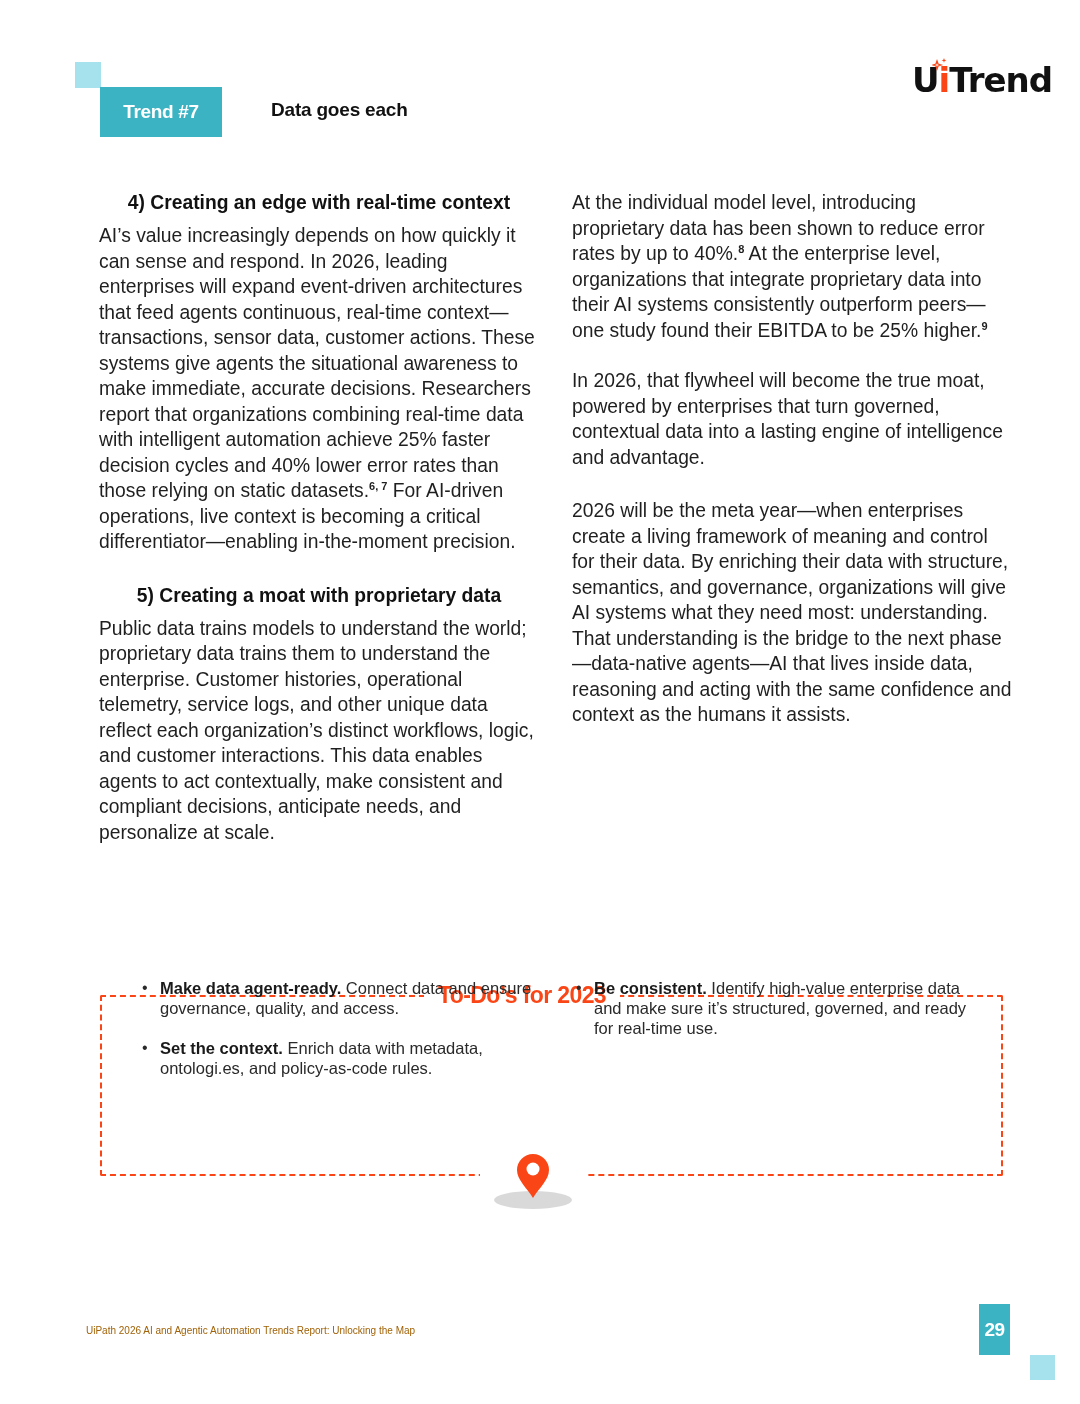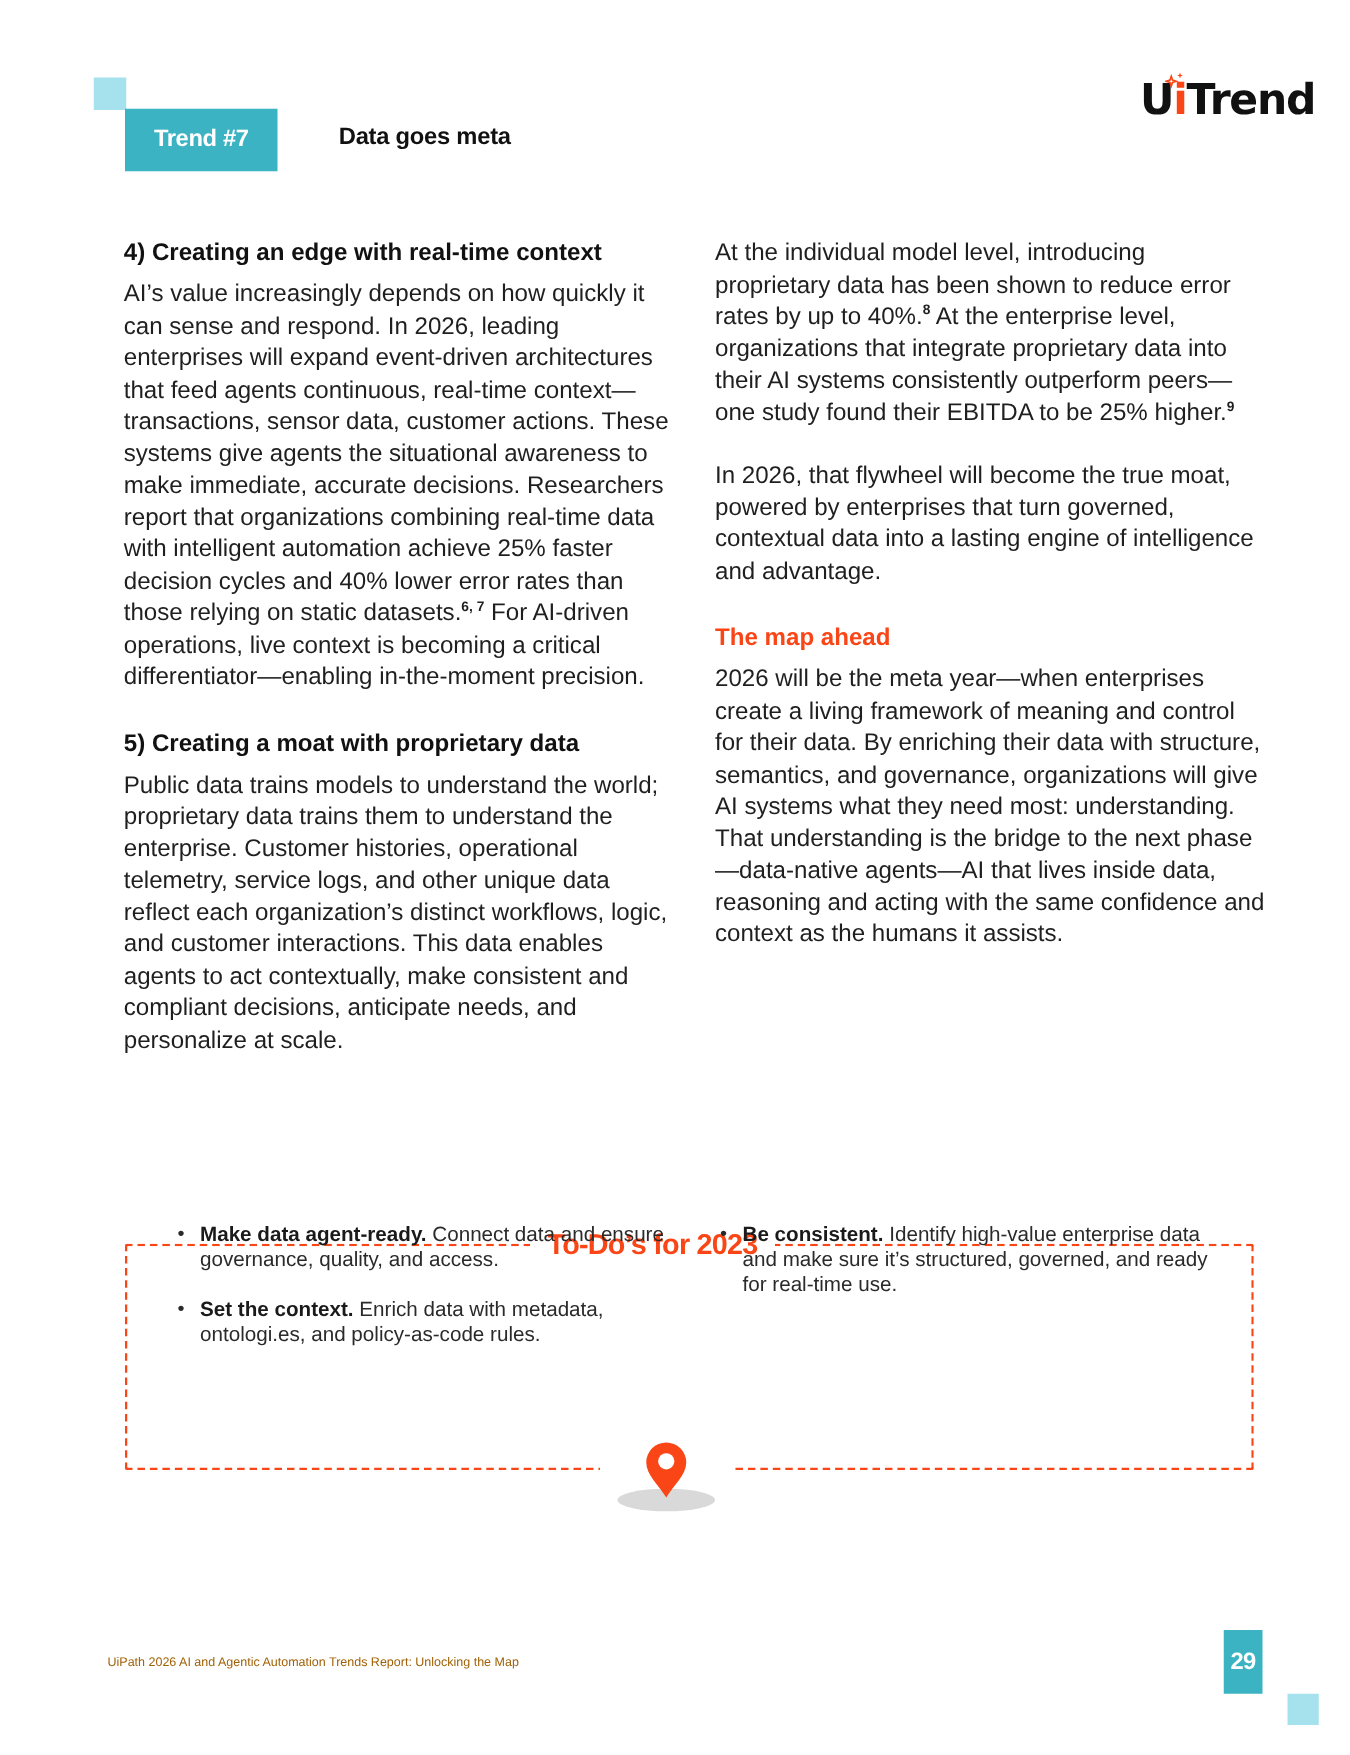--- a/index.html
+++ b/index.html
@@ -6,21 +6,21 @@
   body { width:1080px; height:1404px; position:relative; overflow:hidden; font-family:"Liberation Sans", sans-serif; color:#1a1a1a; }
   .sq-light { position:absolute; background:#a6e1ee; }
   .trend-tag { position:absolute; left:100px; top:87px; width:122px; height:50px; background:#3bb3c3; color:#ffffff; font-weight:700; font-size:19px; display:flex; align-items:center; justify-content:center; letter-spacing:-0.3px; }
   .trend-title { position:absolute; left:271px; top:99px; font-weight:700; font-size:19px; color:#111111; letter-spacing:-0.2px; }
   .logo { position:absolute; left:912px; top:60px; height:40px; font-family:"DejaVu Sans", sans-serif; font-weight:700; font-size:34px; color:#111; letter-spacing:-1px; }
   .logo .i-part { color:#fa4616; position:relative; }
   .sparkle { position:absolute; left:932px; top:57px; }
   .col { position:absolute; top:190px; width:440px; font-size:19.3px; line-height:25.5px; color:#1f1f1f; }
   .col.left { left:99px; }
   .col.right { left:572px; width:440px; }
-  .col h3 { margin:0 0 7px 0; font-size:19.3px; line-height:26px; font-weight:700; color:#111; }
+  .col h3 { margin:0 0 7px 0; font-size:19.3px; line-height:26px; font-weight:700; color:#111;text-align:center; }
   .col p { margin:0; }
   .col .gap { height:25px; }
   .col .sec-gap { height:28px; }
   .orange-head { color:#fa4616 !important; }
   sup { font-size:11px; font-weight:700; line-height:0; vertical-align:super; }
   .todo-box { position:absolute; left:100px; top:995px; width:903px; height:181px; border:2px dashed #fa4616; border-radius:2px; box-sizing:border-box; }
   .todo-title { position:absolute; left:424px; top:980px; padding:0 14px; background:#fff; font-weight:700; font-size:23px; color:#fa4616; letter-spacing:-0.6px; line-height:30px; }
   .pin-gap { position:absolute; left:480px; top:1168px; width:108px; height:14px; background:#fff; }
   .todo-col { position:absolute; top:978px; font-size:16.5px; line-height:20px; color:#2a2a2a; }
   .todo-col.left { left:142px; width:390px; }
@@ -33,42 +33,41 @@
   .footer-text { position:absolute; left:86px; top:1325px; font-size:10px; color:#a16207; }
   .page-num { position:absolute; left:979px; top:1304px; width:31px; height:51px; background:#3bb3c3; color:#fff; font-weight:700; font-size:19px; display:flex; align-items:center; justify-content:center; letter-spacing:-0.5px; }
 </style>
 </head>
 <body>
 
 <div class="sq-light" style="left:75px; top:62px; width:26px; height:26px;"></div>
 <div class="trend-tag">
     <span>Trend #7</span>
   </div>
-<div class="trend-title">Data goes meta</div>
+<div class="trend-title">Data goes each</div>
 
 <div class="logo"><span>U</span><span class="i-part">i</span><span>Trend</span></div>
 <svg class="sparkle" width="16" height="16" viewBox="0 0 16 16">
   <path d="M5 4 L6 7 L9 8 L6 9 L5 12 L4 9 L1 8 L4 7 Z" fill="none" stroke="#fa4616" stroke-width="1.3"></path>
   <path d="M12 1 L12.6 2.8 L14.4 3.4 L12.6 4 L12 5.8 L11.4 4 L9.6 3.4 L11.4 2.8 Z" fill="#fa4616"></path>
 </svg>
 
 <div class="col left">
   <h3>4) Creating an edge with real-time context</h3>
   <p><span>AI’s value increasingly depends on how quickly it can sense and respond. In 2026, leading enterprises will expand event-driven architectures that feed agents continuous, real-time context—transactions, sensor data, customer actions. These systems give agents the situational awareness to make immediate, accurate decisions. Researchers report that organizations combining real-time data with intelligent automation achieve 25% faster decision cycles and 40% lower error rates than those relying on static datasets.</span><sup>6, 7</sup><span> For AI-driven operations, live context is becoming a critical differentiator—enabling in-the-moment precision.</span></p>
   <div class="sec-gap"></div>
   <h3>5) Creating a moat with proprietary data</h3>
   <p>Public data trains models to understand the world; proprietary data trains them to understand the enterprise. Customer histories, operational telemetry, service logs, and other unique data reflect each organization’s distinct workflows, logic, and customer interactions. This data enables agents to act contextually, make consistent and compliant decisions, anticipate needs, and personalize at scale.</p>
 </div>
 
 <div class="col right" style="top:190px;">
   <p><span>At the individual model level, introducing proprietary data has been shown to reduce error rates by up to 40%.</span><sup>8</sup><span> At the enterprise level, organizations that integrate proprietary data into their AI systems consistently outperform peers—one study found their EBITDA to be 25% higher.</span><sup>9</sup></p>
   <div class="gap"></div>
   <p>In 2026, that flywheel will become the true moat, powered by enterprises that turn governed, contextual data into a lasting engine of intelligence and advantage.</p>
   <div class="sec-gap"></div>
-  <h3 class="orange-head">The map ahead</h3>
   <p>2026 will be the meta year—when enterprises create a living framework of meaning and control for their data. By enriching their data with structure, semantics, and governance, organizations will give AI systems what they need most: understanding. That understanding is the bridge to the next phase—data-native agents—AI that lives inside data, reasoning and acting with the same confidence and context as the humans it assists.</p>
 </div>
 
 <div class="todo-box"></div>
 <div class="todo-title">To-Do’s for 2023</div>
 <div class="pin-gap"></div>
 
 <div class="todo-col left">
   <ul>
     <li><b>Make data agent-ready.</b><span> Connect data and ensure governance, quality, and access.</span></li>

